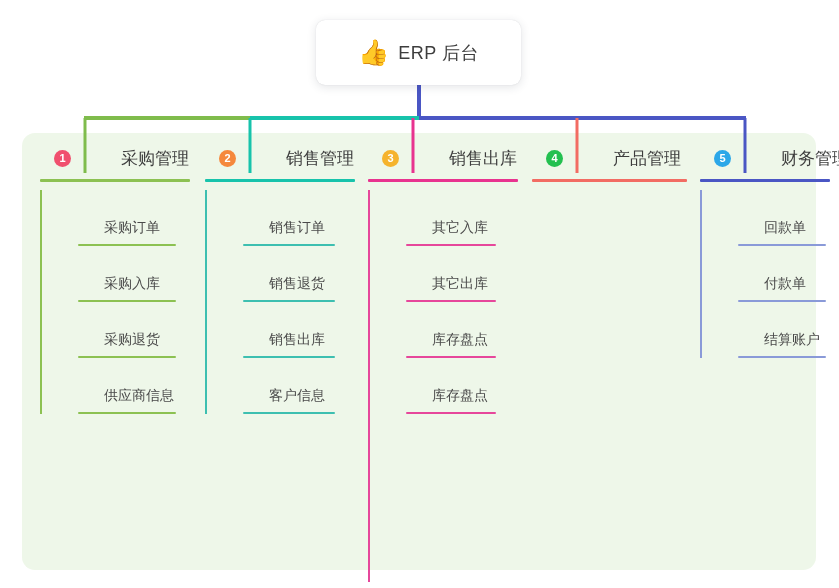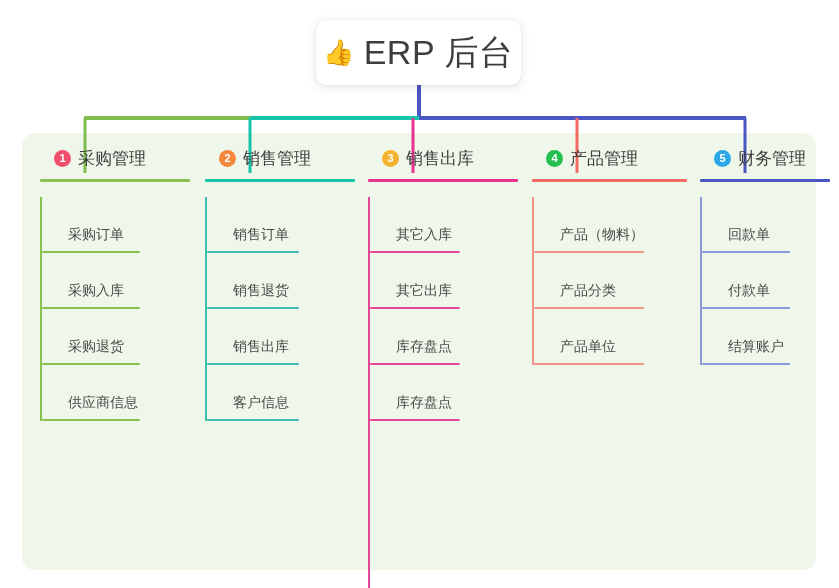--- a/index.html
+++ b/index.html
@@ -19,21 +19,21 @@
     left:316px;top:20px;
     width:205px;height:65px;
     background:#ffffff;
     border-radius:9px;
     box-shadow:0 2px 10px rgba(40,45,60,.13), 0 0 1px rgba(40,45,60,.18);
     display:flex;align-items:center;justify-content:center;
     box-sizing:border-box;
   }
   .root-inner{display:flex;align-items:center;gap:9px;}
   .root-emoji{font-size:25px;line-height:1;}
-  .root-title{font-size:34px;color:#3d3d3d;letter-spacing:.5px;white-space:nowrap;}
+  .root-title{font-size:18px;color:#3d3d3d;letter-spacing:.5px;white-space:nowrap;}
 
   
   .panel{
     position:absolute;
     left:22px;top:133px;
     width:794px;height:437px;
     background:#eef7e9;
     border-radius:13px;
   }
 
@@ -46,24 +46,24 @@
     display:flex;align-items:center;gap:7px;
     height:24px;
     padding-left:14px;
     box-sizing:border-box;
   }
   .badge{
     width:17px;height:17px;border-radius:50%;
     color:#fff;font-size:11px;line-height:17px;
     text-align:center;font-weight:bold;flex:none;
   }
-  .col-title{font-size:17px;color:#3d3d3d;white-space:nowrap;}
+  .col-title{font-size:17px;color:#3d3d3d;white-space:nowrap;margin-left:43px;}
   .col-rule{height:3px;border-radius:1px;margin-top:9px;}
 
-  .items{position:relative;margin-top:15px;}
+  .items{position:relative;margin-top:8px;padding-left:36px;}
   .item{
     position:relative;
     height:56px;
     box-sizing:border-box;
   }
   .item-label{
     position:absolute;
     left:28px;bottom:9px;
     font-size:14px;color:#4a4a4a;white-space:nowrap;
   }
@@ -185,35 +185,20 @@
             <div class="item-rule" style="background: rgb(230, 71, 155); width: 90px;"></div>
           </div>
         </div>
       </div>
       <div class="col" style="left: 532px;">
         <div class="col-head">
           <span class="badge" style="background: rgb(35, 192, 80);">4</span>
           <span class="col-title">产品管理</span>
         </div>
         <div class="col-rule" style="background: rgb(242, 108, 99); width: 155px;"></div>
-        <div class="items" style="height: 168px;">
-          <div class="item-spine" style="background: rgb(242, 144, 138);"></div>
-          <div class="item">
-            <span class="item-label">产品（物料）</span>
-            <div class="item-rule" style="background: rgb(242, 144, 138); width: 110px;"></div>
-          </div>
-          <div class="item">
-            <span class="item-label">产品分类</span>
-            <div class="item-rule" style="background: rgb(242, 144, 138); width: 110px;"></div>
-          </div>
-          <div class="item">
-            <span class="item-label">产品单位</span>
-            <div class="item-rule" style="background: rgb(242, 144, 138); width: 110px;"></div>
-          </div>
-        </div>
       </div>
       <div class="col" style="left: 700px;">
         <div class="col-head">
           <span class="badge" style="background: rgb(43, 167, 232);">5</span>
           <span class="col-title">财务管理</span>
         </div>
         <div class="col-rule" style="background: rgb(74, 86, 196); width: 130px;"></div>
         <div class="items" style="height: 168px;">
           <div class="item-spine" style="background: rgb(138, 154, 216);"></div>
           <div class="item">

